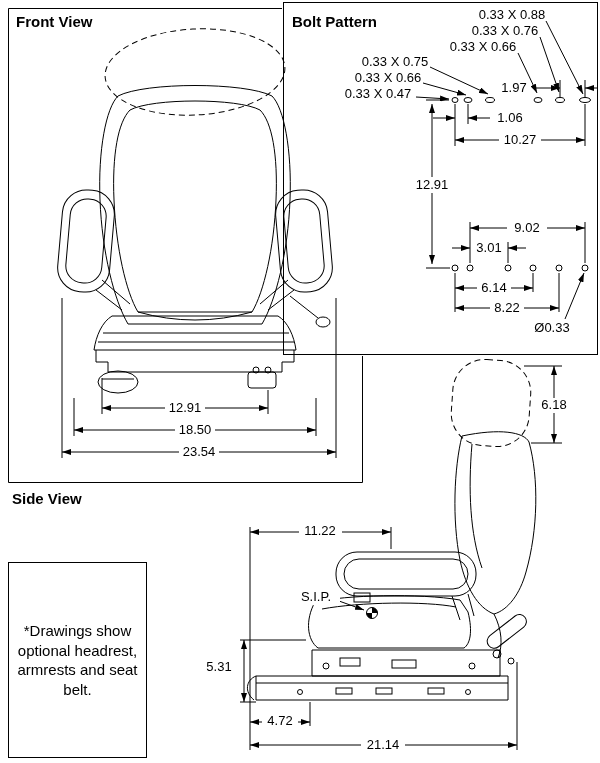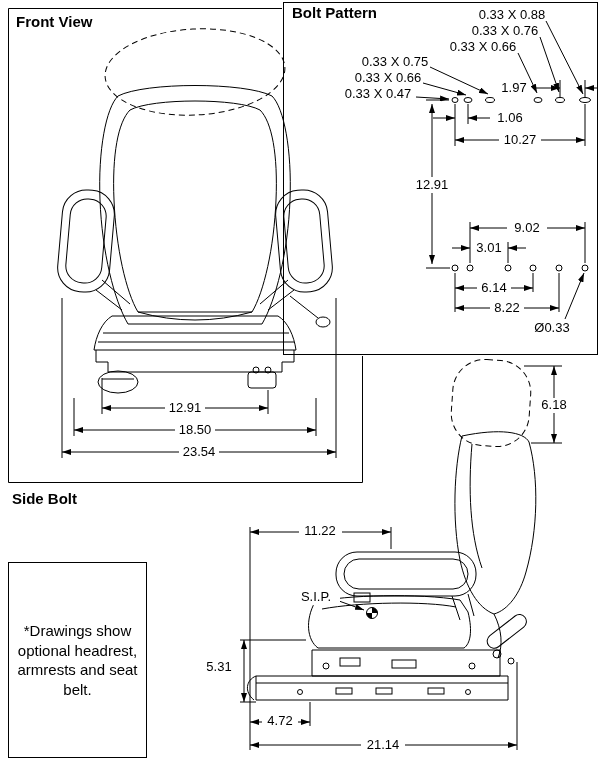--- a/index.html
+++ b/index.html
@@ -248,20 +248,20 @@
     <path class="ln" d="M517,662 L517,750"></path>
     <line class="ln" x1="250" y1="745" x2="517" y2="745" marker-start="url(#arr)" marker-end="url(#arr)"></line>
     <g>
       <rect class="wbg" x="361" y="737" width="44" height="16"></rect>
       <text class="d" x="383" y="749">21.14</text>
     </g>
   </g>
 </svg>
 
 <div class="title" style="left:16px;top:13px;text-align:center;">Front View</div>
-<div class="title" style="left:292px;top:4px;">Bolt Pattern</div>
-<div class="title" style="left:12px;top:490px;">Side Bolt</div>
+<div class="title" style="left:292px;top:13px;">Bolt Pattern</div>
+<div class="title" style="left:12px;top:490px;">Side View</div>
 
 <div class="note">
   <span>*Drawings show optional headrest, armrests and seat belt.</span>
 </div>
 
 </div>
 
 </body></html>

